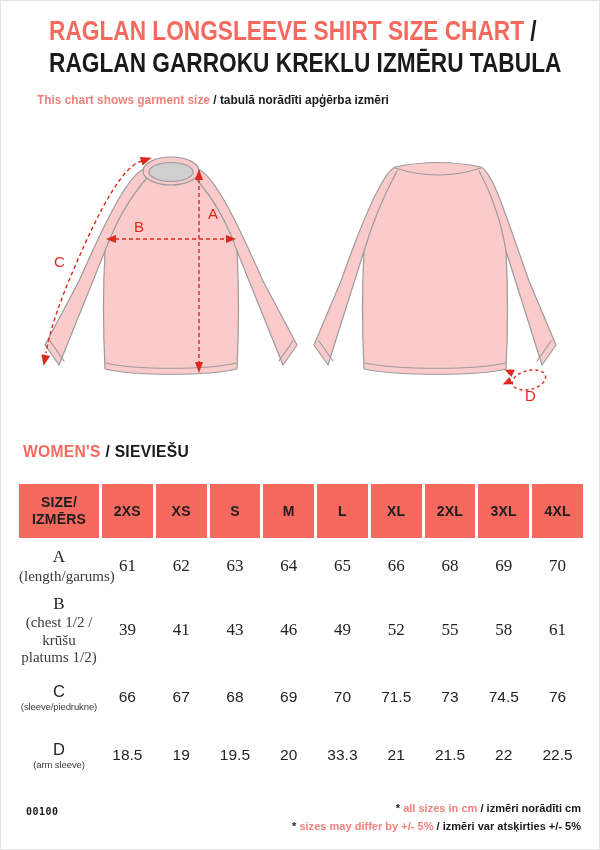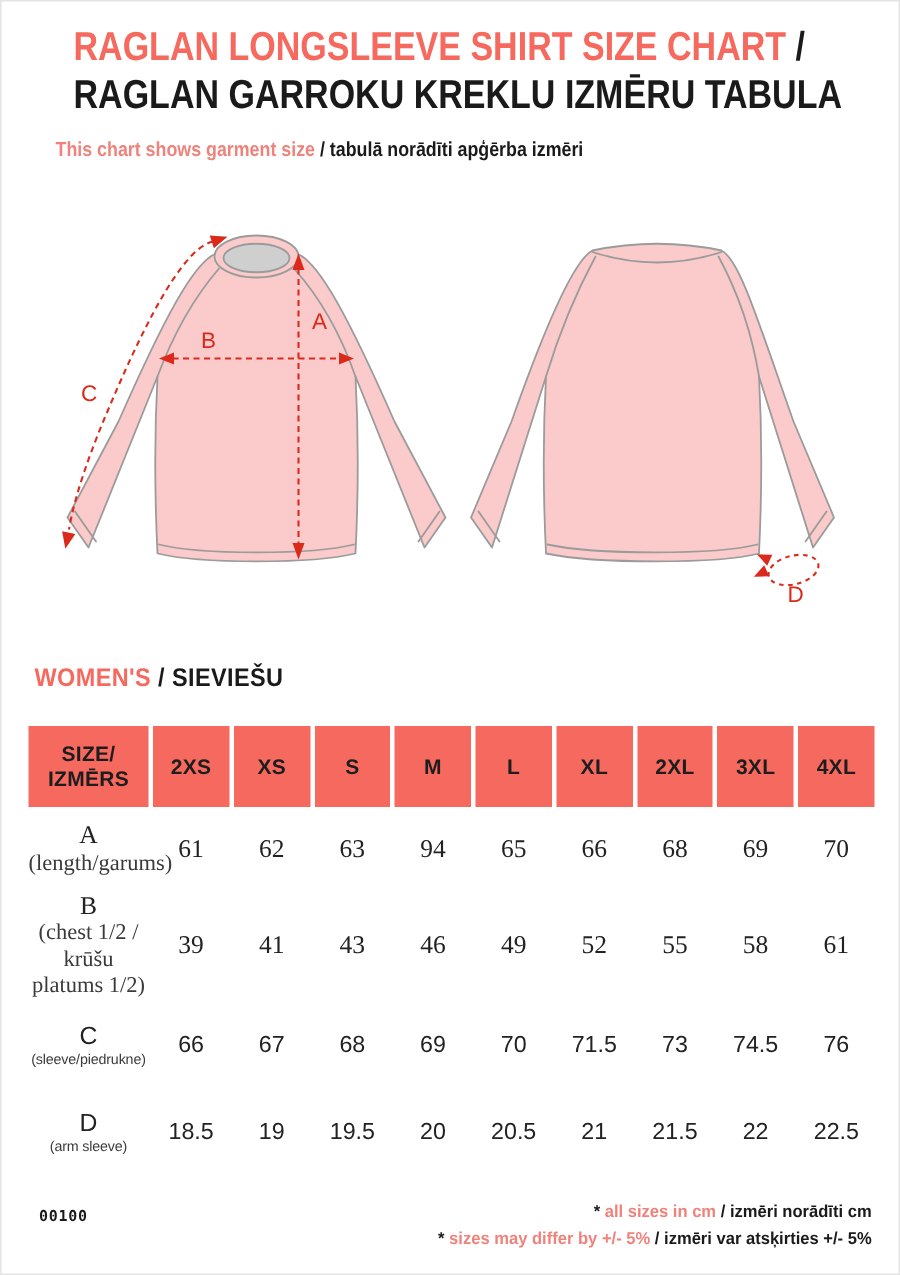--- a/index.html
+++ b/index.html
@@ -177,21 +177,21 @@
       </thead>
       <tbody>
         <tr class="serif rA">
           <td class="rowlabel">
             <span class="letter">A</span>
             <span class="desc">(length/garums)</span>
           </td>
           <td>61</td>
           <td>62</td>
           <td>63</td>
-          <td>94</td>
+          <td>64</td>
           <td>65</td>
           <td>66</td>
           <td>68</td>
           <td>69</td>
           <td>70</td>
         </tr>
         <tr class="serif alt rB">
           <td class="rowlabel">
             <span class="letter">B</span>
             <span class="desc">(chest 1/2 / krūšu platums 1/2)</span>
@@ -223,21 +223,21 @@
         </tr>
         <tr class="sans alt rD">
           <td class="rowlabel">
             <span class="letter">D</span>
             <span class="desc">(arm sleeve)</span>
           </td>
           <td>18.5</td>
           <td>19</td>
           <td>19.5</td>
           <td>20</td>
-          <td>20.5</td>
+          <td>33.3</td>
           <td>21</td>
           <td>21.5</td>
           <td>22</td>
           <td>22.5</td>
         </tr>
       </tbody>
     </table>
 
   <div class="code">00100</div>
 

